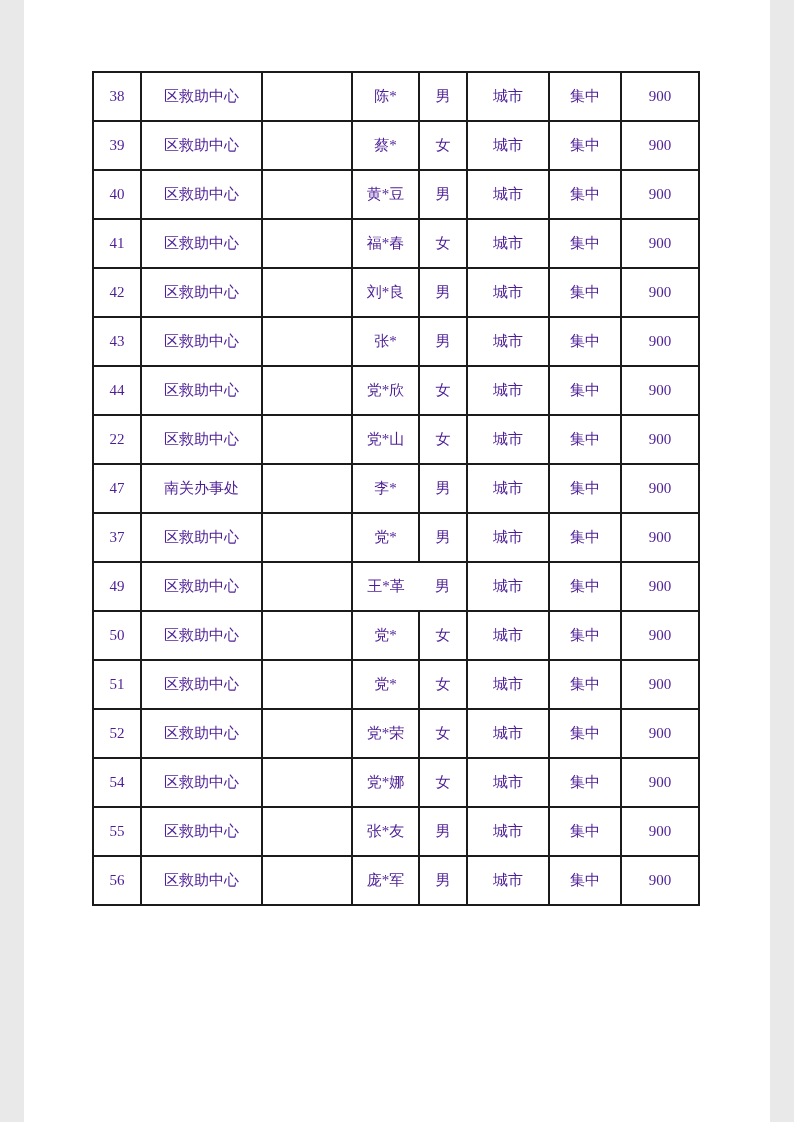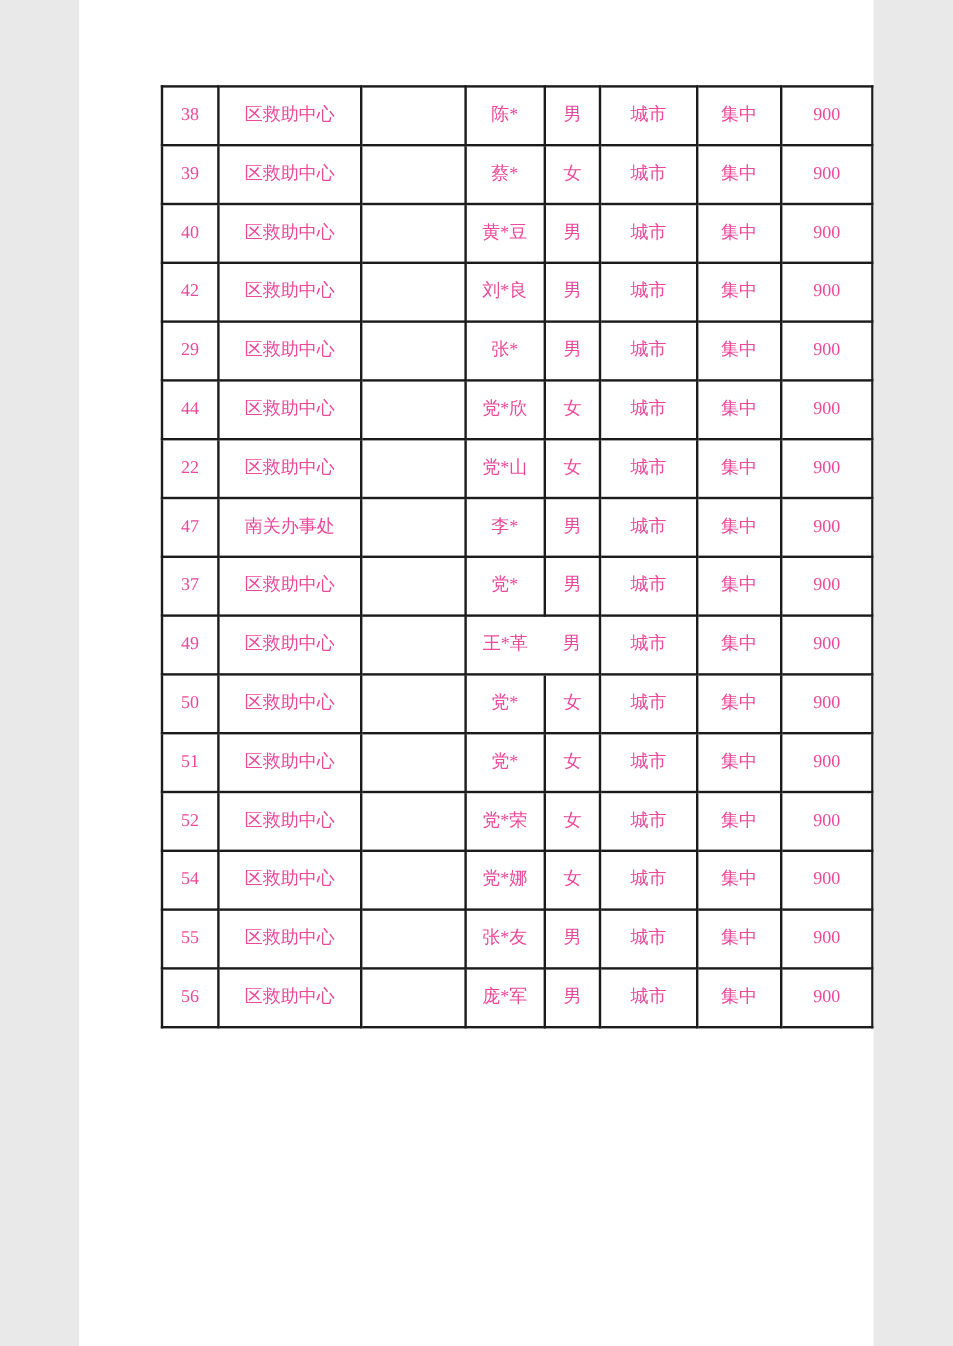--- a/index.html
+++ b/index.html
@@ -1,22 +1,22 @@
 <!DOCTYPE html>
 <html><head>
 <meta charset="utf-8">
 <style>
   html,body{margin:0;padding:0;background:#e9e9e9;}
   .page{
     position:relative;
-    width:662px;height:1122px;
+    width:746px;height:1122px;
     background:#ffffff;
     margin:0 auto;
     font-family:"Liberation Serif","DejaVu Serif",serif;
-    color:#ec4899;
+    color:#4c1d95;
     overflow:hidden;
   }
   table.grid{
     position:absolute;
     left:68px;top:71px;
     border-collapse:collapse;
     table-layout:fixed;
   }
   table.grid td{
     border:2px solid #1b1b1b;
@@ -82,31 +82,41 @@
           <td class="c-no">40</td>
           <td class="c-unit">区救助中心</td>
           <td class="c-extra"></td>
           <td class="c-name">黄*豆</td>
           <td class="c-gender">男</td>
           <td class="c-category">城市</td>
           <td class="c-method">集中</td>
           <td class="c-amount">900</td>
         </tr>
         <tr>
+          <td class="c-no">41</td>
+          <td class="c-unit">区救助中心</td>
+          <td class="c-extra"></td>
+          <td class="c-name">福*春</td>
+          <td class="c-gender">女</td>
+          <td class="c-category">城市</td>
+          <td class="c-method">集中</td>
+          <td class="c-amount">900</td>
+        </tr>
+        <tr>
           <td class="c-no">42</td>
           <td class="c-unit">区救助中心</td>
           <td class="c-extra"></td>
           <td class="c-name">刘*良</td>
           <td class="c-gender">男</td>
           <td class="c-category">城市</td>
           <td class="c-method">集中</td>
           <td class="c-amount">900</td>
         </tr>
         <tr>
-          <td class="c-no">29</td>
+          <td class="c-no">43</td>
           <td class="c-unit">区救助中心</td>
           <td class="c-extra"></td>
           <td class="c-name">张*</td>
           <td class="c-gender">男</td>
           <td class="c-category">城市</td>
           <td class="c-method">集中</td>
           <td class="c-amount">900</td>
         </tr>
         <tr>
           <td class="c-no">44</td>

